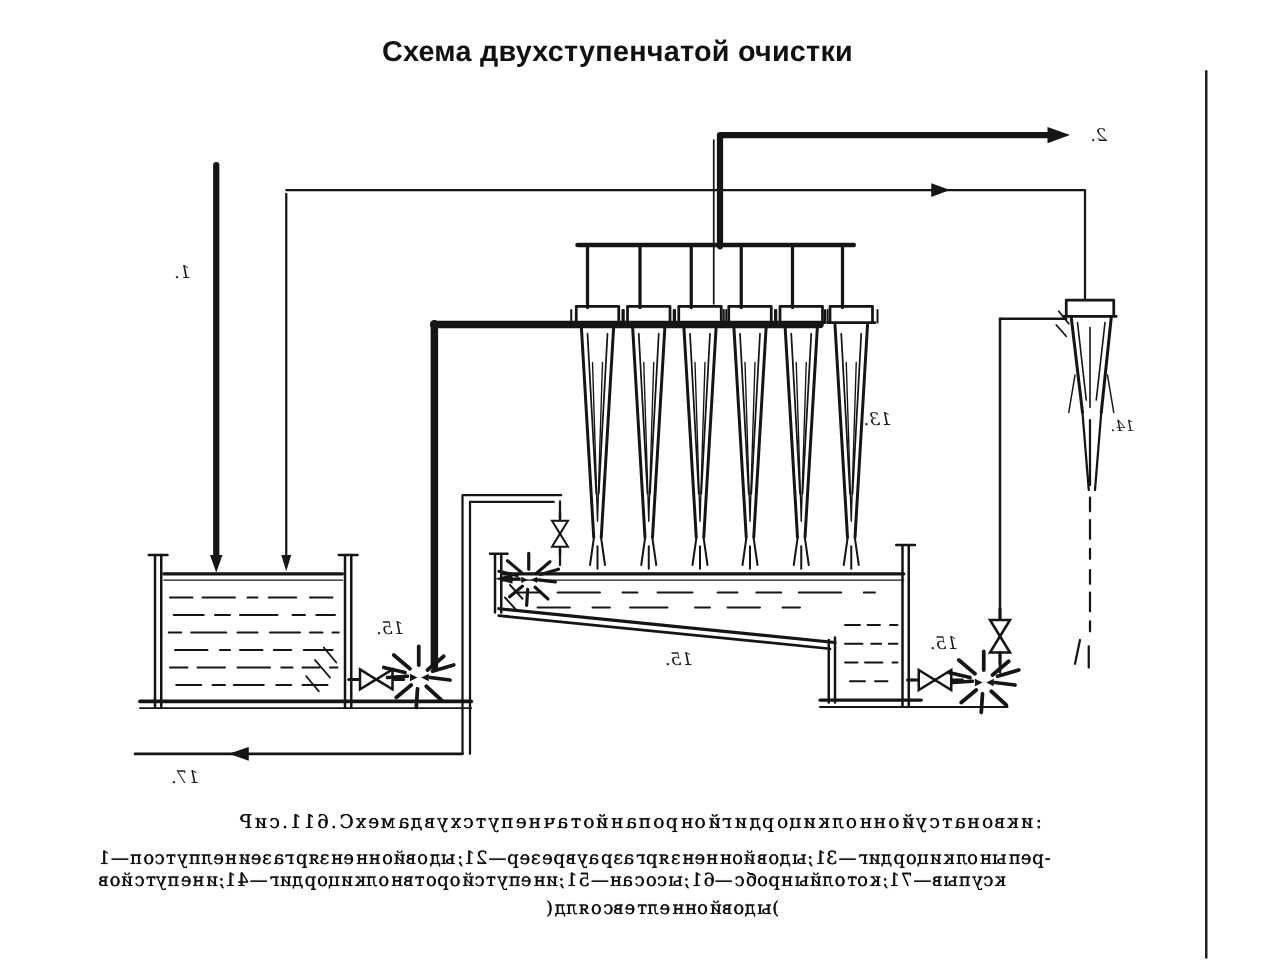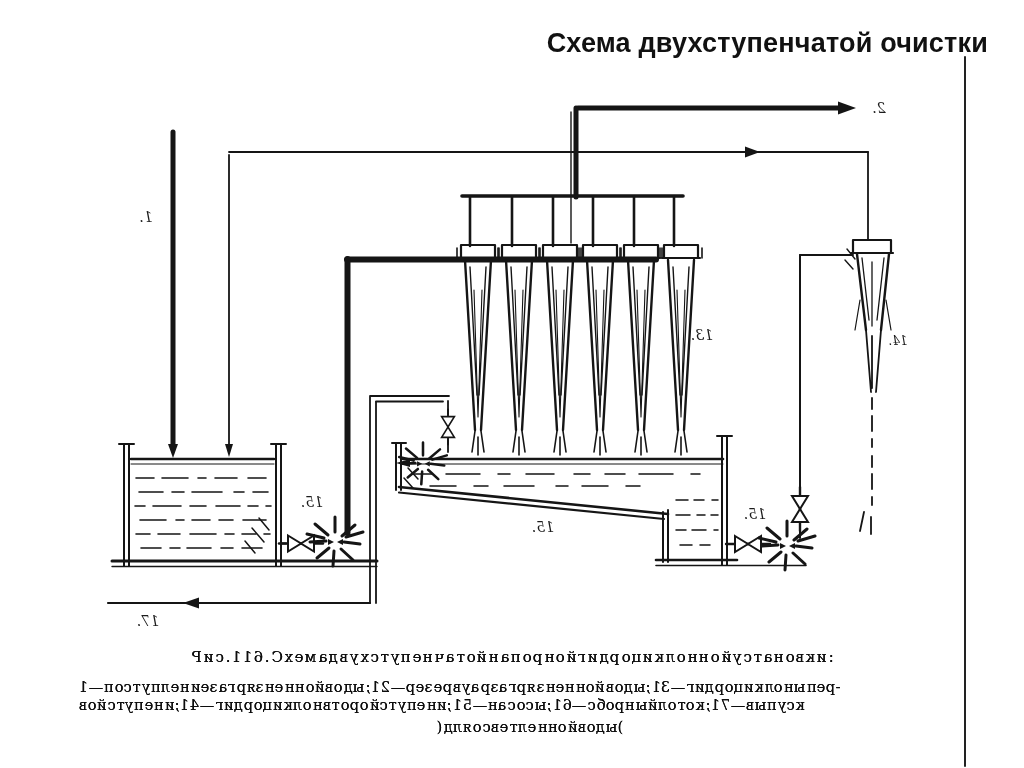--- a/index.html
+++ b/index.html
@@ -2,21 +2,21 @@
 <html><head>
 <meta charset="utf-8">
 <style>
   html,body{margin:0;padding:0;}
   body{
     width:1024px;height:768px;background:#ffffff;position:relative;
     overflow:hidden;font-family:"Liberation Sans",sans-serif;
   }
   .slide-title{
     position:absolute;top:28px;left:0;width:988px;margin:0;
-    text-align:right;font-size:27px;font-weight:700;color:#111;
+    text-align:center;font-size:23px;font-weight:700;color:#111;
     font-family:"Liberation Sans",sans-serif;letter-spacing:0.2px;
   }
   svg.diagram{position:absolute;left:0;top:0;}
   
   .caption{
     position:absolute;left:0;top:648px;width:1024px;
     font-family:"DejaVu Serif",serif;color:#1c1c1c;
     filter:blur(0.35px) contrast(1.15);
   }
   .cap-line{white-space:nowrap;}

